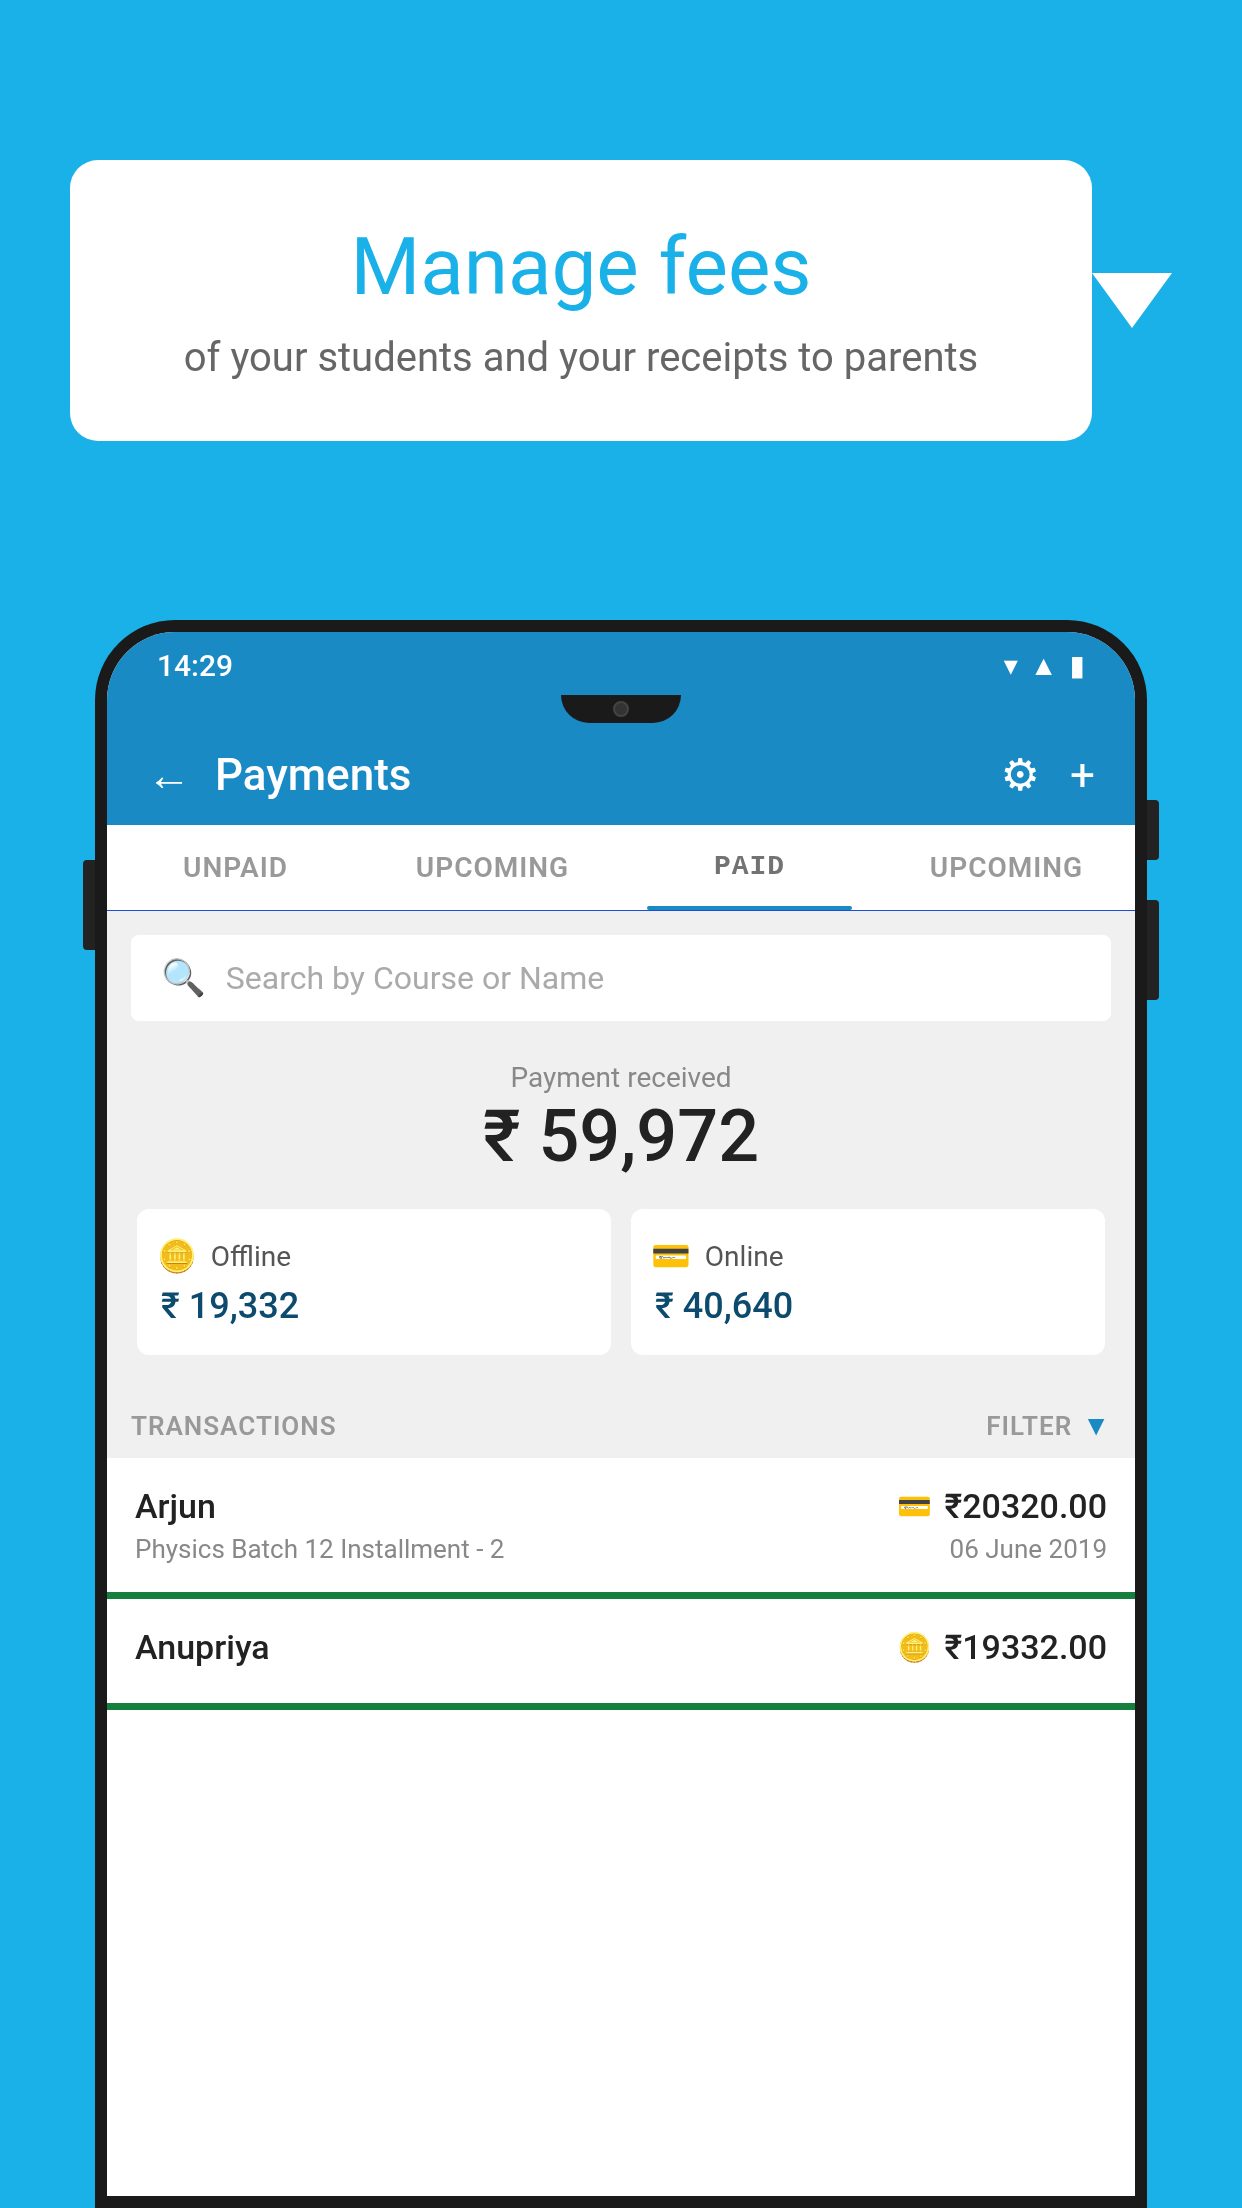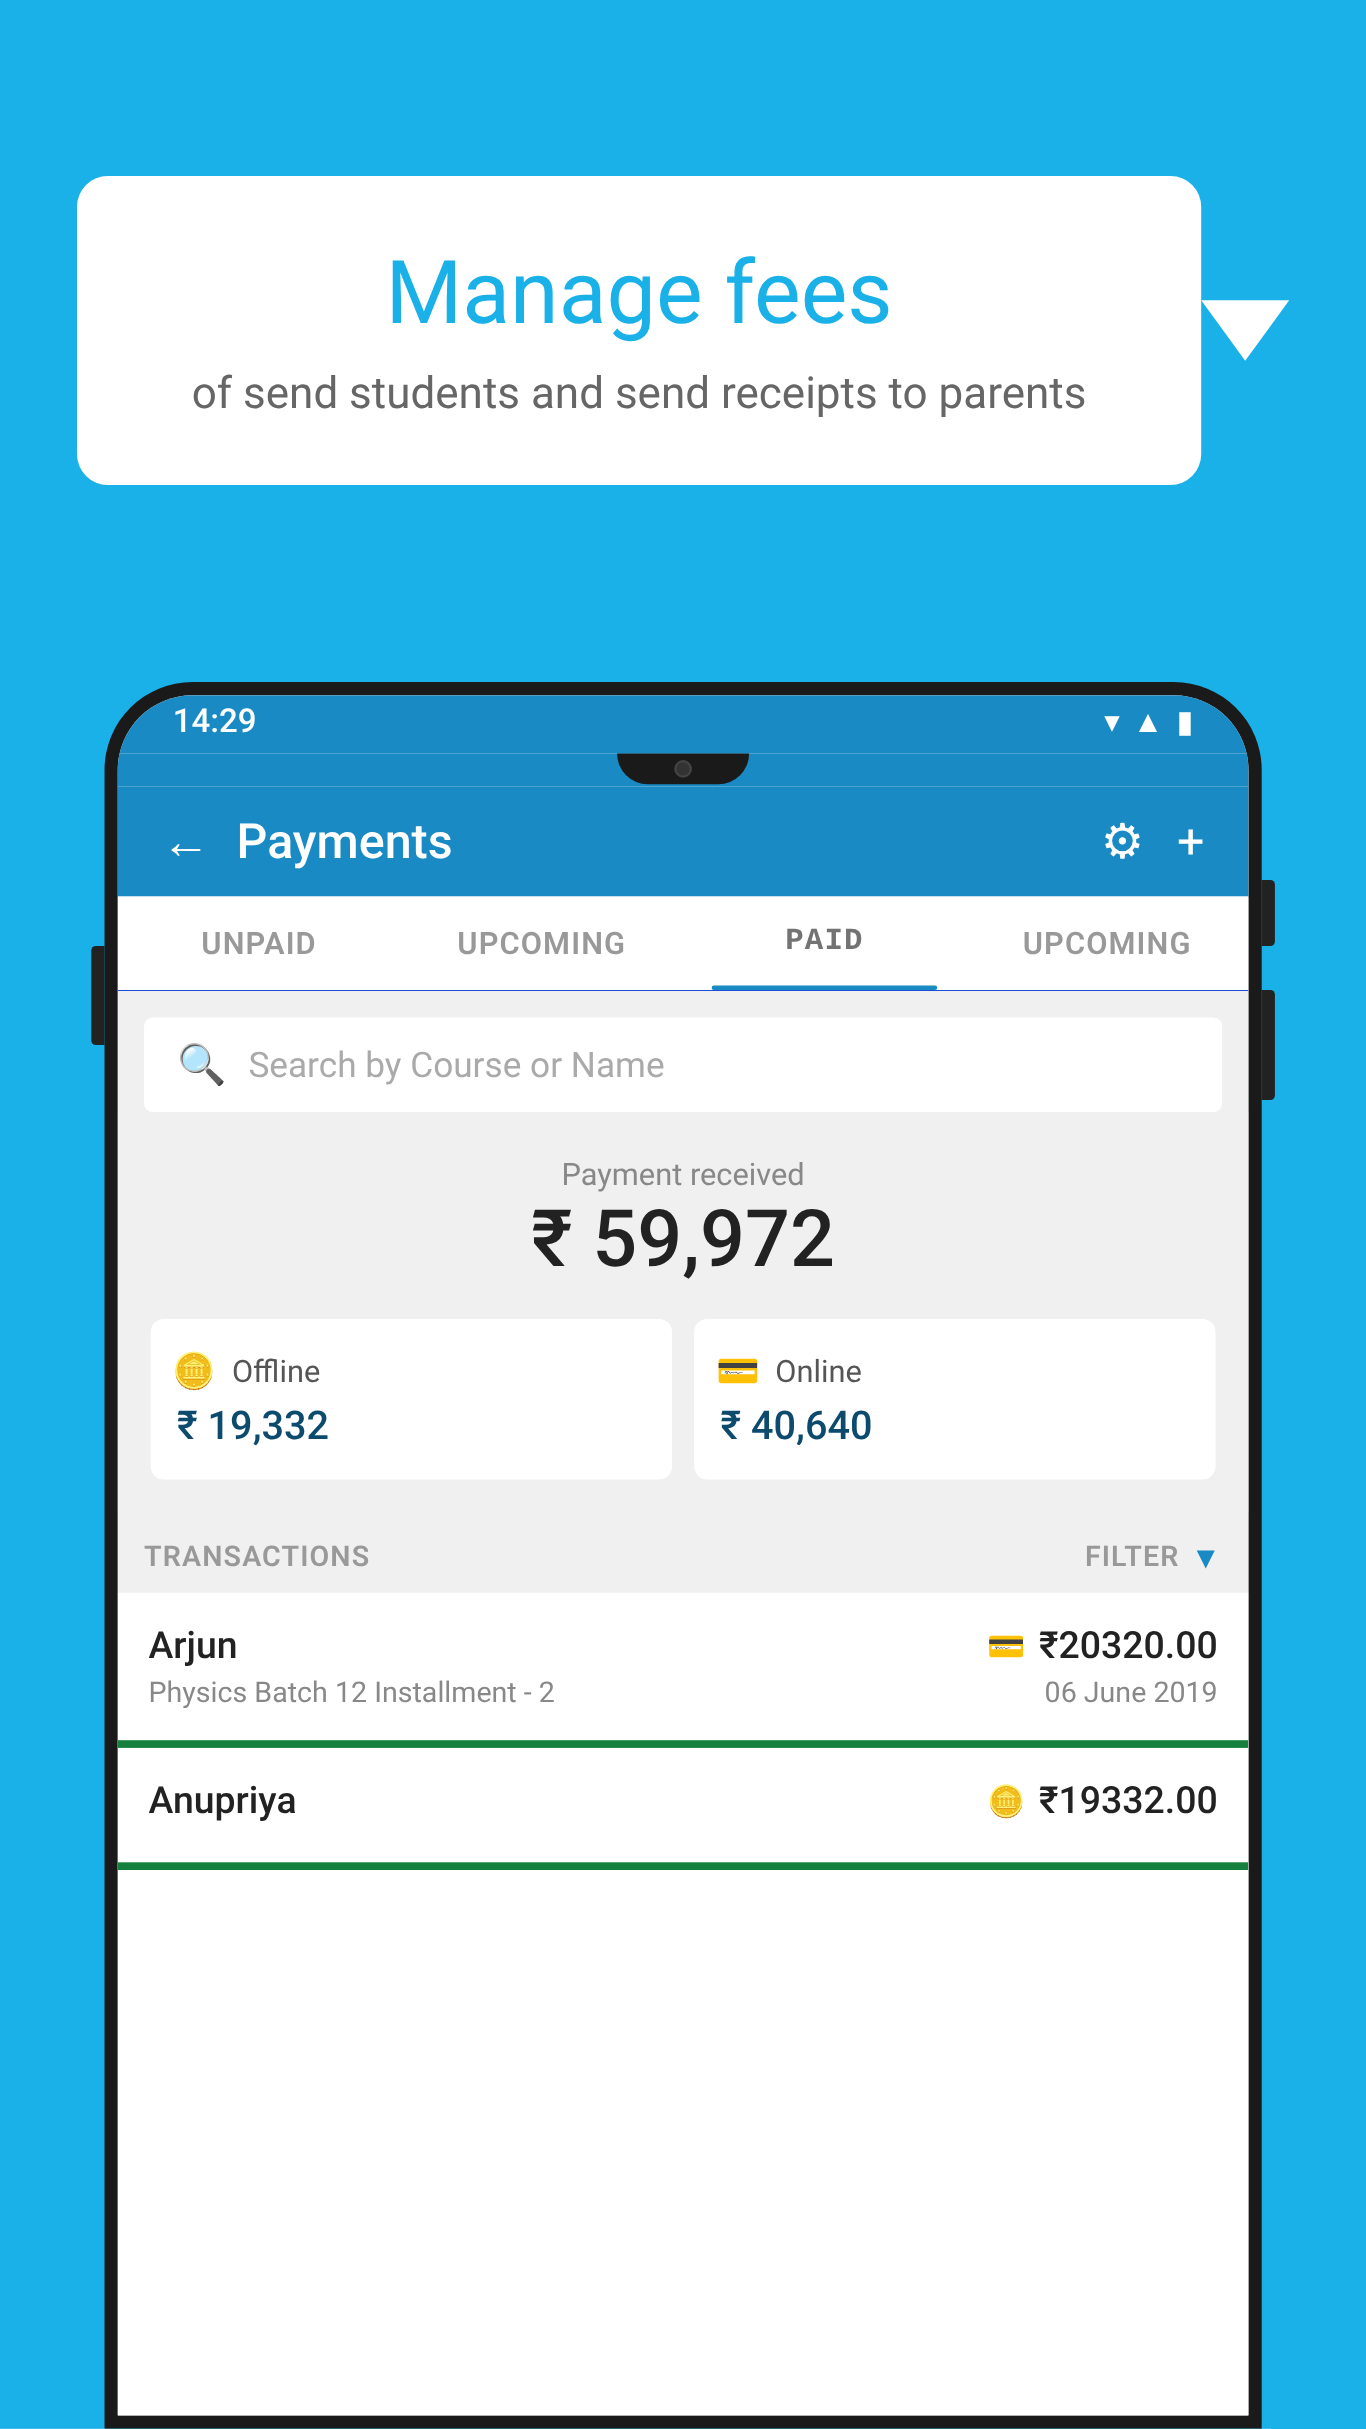--- a/index.html
+++ b/index.html
@@ -64,21 +64,21 @@
       border-radius: 68px 68px 0 0;
       overflow: hidden;
       height: 100%;
       display: flex;
       flex-direction: column;
     }
 
     
     .status-bar {
       background: #1a8ac4;
-      padding: 6px 50px 12px;
+      padding: 16px 50px 12px;
       display: flex;
       justify-content: space-between;
       align-items: center;
       flex-shrink: 0;
     }
     .status-time {
       color: white;
       font-size: 30px;
       font-weight: 500;
     }
@@ -367,21 +367,21 @@
       background: #222;
       border-radius: 0 4px 4px 0;
     }
   </style>
 </head>
 <body>
 
 <div class="speech-bubble-container">
   <div class="speech-bubble">
     <div class="speech-bubble-title">Manage fees</div>
-    <div class="speech-bubble-subtitle">of send students and send receipts to parents</div>
+    <div class="speech-bubble-subtitle">of your students and your receipts to parents</div>
   </div>
   <div class="speech-bubble-arrow"></div>
 </div>
 
 <div class="side-btn-left"></div>
 <div class="side-btn-right-1"></div>
 <div class="side-btn-right-2"></div>
 
 <div class="phone-frame">
   <div class="phone-screen">

